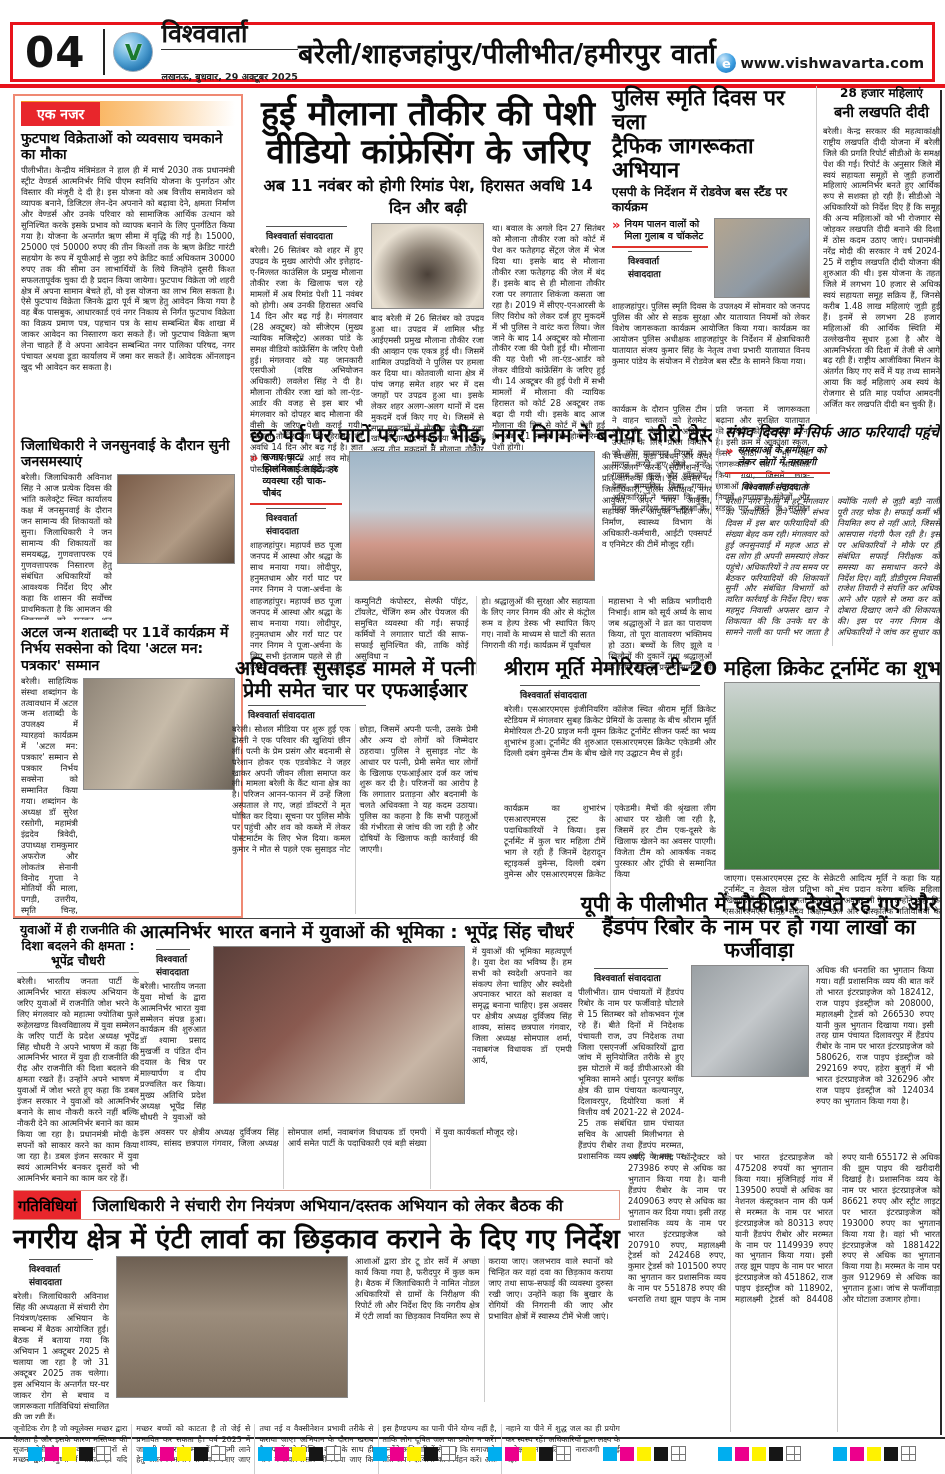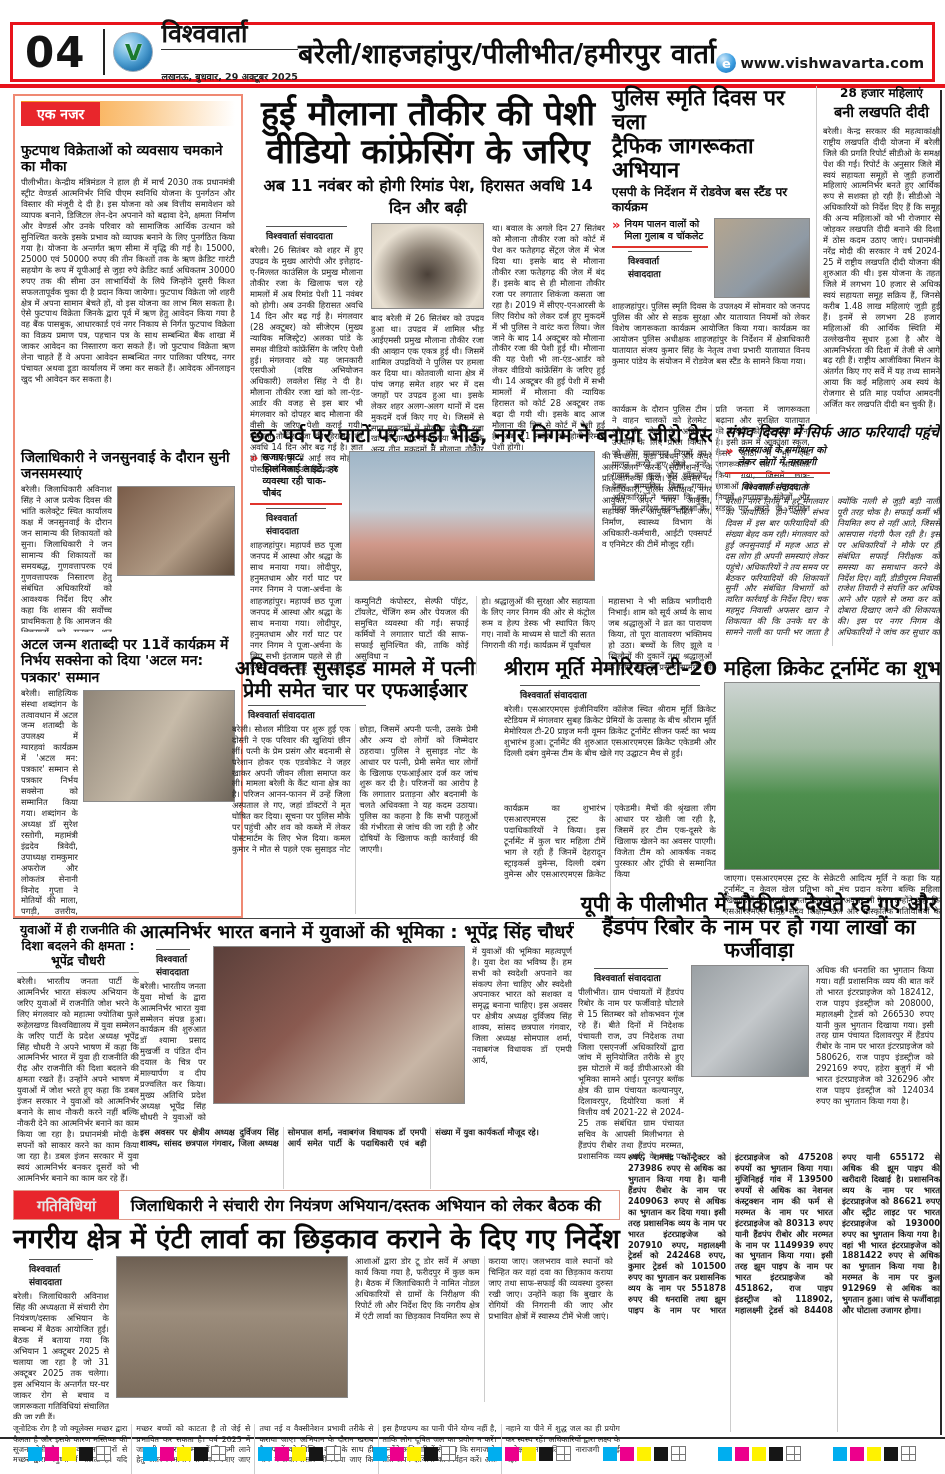--- a/index.html
+++ b/index.html
@@ -42,30 +42,30 @@
 
   
   .body-txt { font-size:8.3px; line-height:1.32; text-align:justify; color:#1c1c1c; overflow:hidden; }
   .byline { font-size:9px; font-weight:700; color:#111; border-top:1px solid #555; padding-top:2px; margin:3px 16px; }
   .h-big { font-weight:700; color:#0a0a0a; line-height:1.12; }
   .photo { border:1px solid #8a8a8a; flex:0 0 auto; }
   .bullet { display:flex; gap:4px; font-size:9.5px; font-weight:700; line-height:1.25; color:#111; }
   .bullet .chev { color:#e31e24; font-size:13px; line-height:1; font-weight:700; }
   .red-underline { border-bottom:2px solid #e0342c; margin:4px 0 3px; }
   .cols2 { column-count:2; column-gap:9px; column-rule:1px solid #ccc; }
-  .cols3 { column-count:3; column-gap:9px; column-rule:1px solid #ccc;font-weight:bold; }
+  .cols3 { column-count:3; column-gap:9px; column-rule:1px solid #ccc; }
   .cols5 { column-count:5; column-gap:9px; column-rule:1px solid #ccc; }
   .hline { position:absolute; height:1px; background:#444; }
 
   
   .left-box {
     position:absolute; left:13px; top:94px; width:230px; height:824px;
     border:2px solid #ef8973; padding:5px 6px; overflow:hidden;
   }
-  .ek-strip { height:25px; background:linear-gradient(to right,#f7941d,#fbc98a 55%,#ffffff); display:flex; align-items:center; margin-bottom:16px; }
+  .ek-strip { height:25px; background:linear-gradient(to right,#f7941d,#fbc98a 55%,#ffffff); display:flex; align-items:center; margin-bottom:4px; }
   .ek-badge { background:#e8262c; color:#fff; font-weight:700; font-size:14px; padding:2px 16px 3px; }
   .lb-title { font-size:14px; font-weight:700; line-height:1.15; color:#0b0b0b; margin:4px 0 3px; }
   .lb-photo-right { float:right; margin:2px 0 3px 5px; }
 
   
   .maulana { position:absolute; left:250px; top:94px; width:356px; }
   .maulana .h1a { font-size:34px; text-align:center; }
   .maulana .sub { font-size:16px; font-weight:700; text-align:center; margin:4px 0 5px; color:#0a0a0a; }
   .maulana .colrow { display:flex; gap:8px; }
   .maulana .mc { width:113px; }
@@ -110,21 +110,21 @@
 
   
   .handpump { position:absolute; left:578px; top:893px; width:362px; }
   .handpump .h1a { font-size:20.5px; text-align:center; }
   .handpump .row { display:flex; gap:7px; margin-top:3px; }
   .handpump-cont { position:absolute; left:628px; top:1152px; width:312px; height:280px; }
 
   
   .gativ { position:absolute; left:13px; top:1190px; width:607px; }
   .gativ-strip { border:1px solid #e09a8a; display:flex; align-items:center; gap:12px; height:30px; }
-  .gativ-badge { background:#e8262c; color:#e5e5e5; font-weight:700; font-size:15px; padding:4px 23px; height:100%; display:flex; align-items:center; }
+  .gativ-badge { background:#e8262c; color:#000000; font-weight:700; font-size:15px; padding:4px 4px; height:100%; display:flex; align-items:center; }
   .gativ-strap { font-size:16px; font-weight:700; color:#0a0a0a; }
   .gativ .h1a { font-size:27px; text-align:center; margin:4px 0 2px; }
   .gativ .row { display:flex; gap:7px; }
 
   
   .ph-jansunwai { width:118px; height:90px; background:linear-gradient(135deg,#7a5c49,#b09a84 60%,#5d4a3a); }
   .ph-atal { width:152px; height:112px; background:linear-gradient(120deg,#8f8578,#c7bba9 50%,#6e655a); }
   .ph-maulana { width:113px; height:86px; background:radial-gradient(ellipse at 50% 60%, #4a4038 0%, #8d8275 35%, #e8e0d2 70%, #d8cfc0 100%); }
   .ph-police { width:96px; height:80px; background:linear-gradient(140deg,#b4a58f,#8f9aa5 60%,#6b6257); }
   .ph-chhath { width:246px; height:130px; background:linear-gradient(180deg,#9fb6c8 0%,#c3ccd4 45%,#d0988a 72%,#a8765f 100%); }

